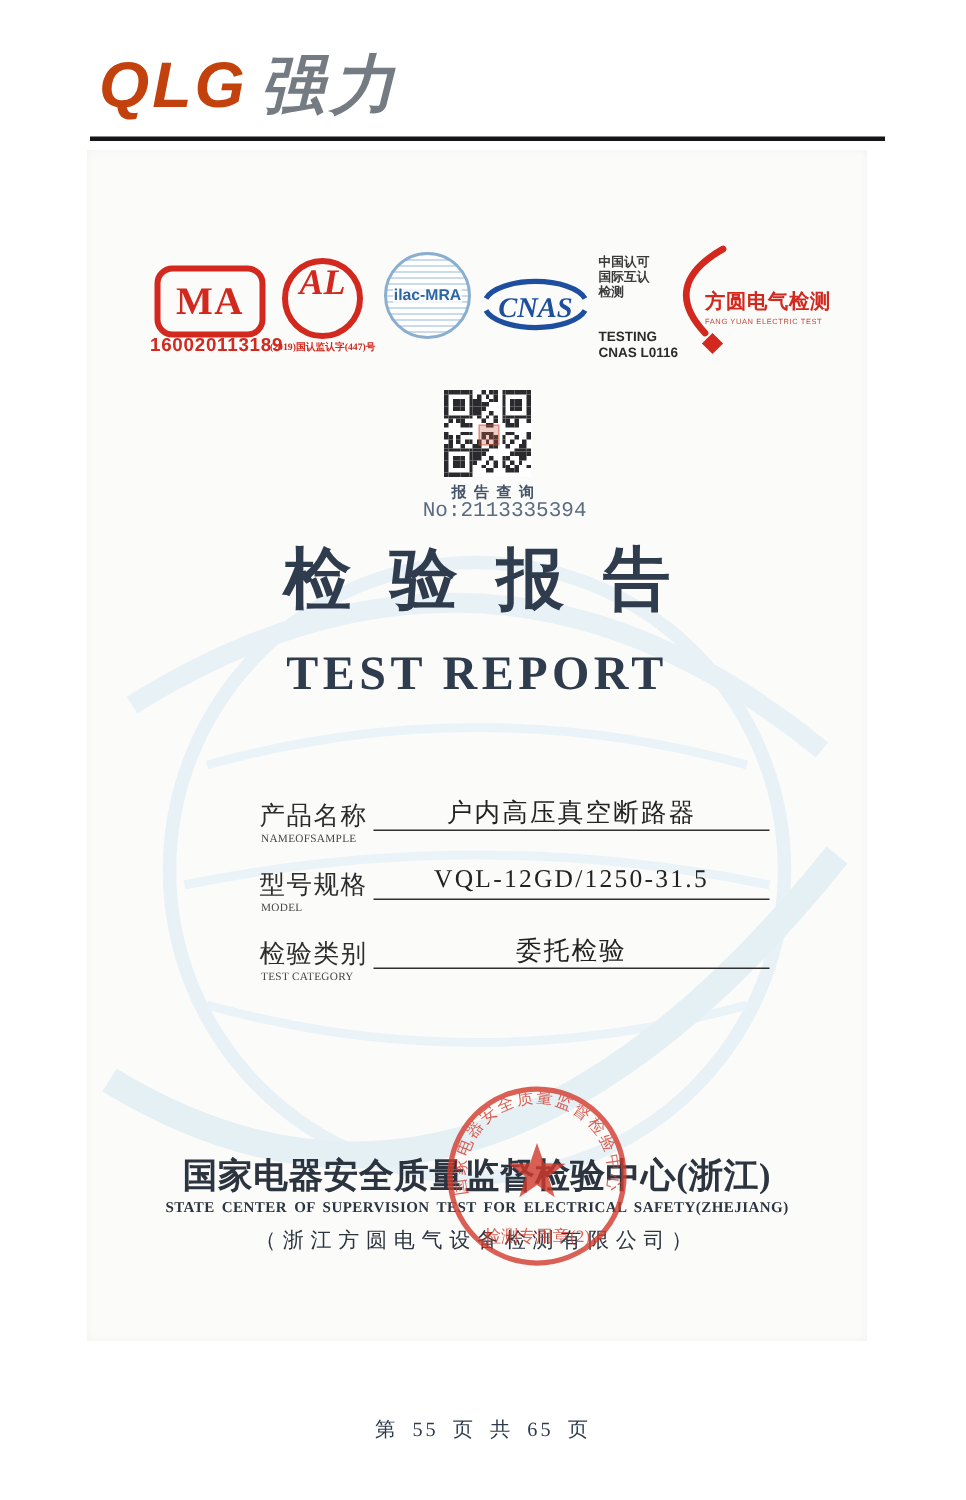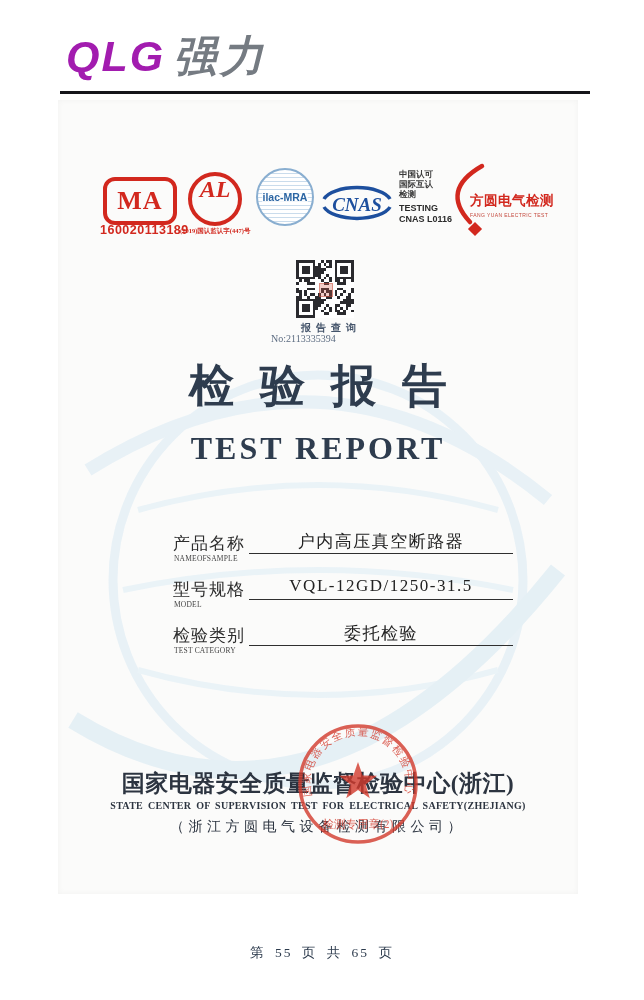--- a/index.html
+++ b/index.html
@@ -2,21 +2,21 @@
 <html><head>
 <meta charset="utf-8">
 <style>
   html,body{margin:0;padding:0;}
   body{width:644px;height:1000px;position:relative;background:#ffffff;
        font-family:"Liberation Serif","DejaVu Serif",serif;overflow:hidden;}
 
   
   .logo{position:absolute;left:66px;top:28px;font-family:"Liberation Sans","DejaVu Sans",sans-serif;
         font-weight:bold;font-style:italic;font-size:43px;letter-spacing:2px;white-space:nowrap;}
-  .logo-qlg{color:#a21caf;}
+  .logo-qlg{color:#c2410c;}
   .logo-cn{color:#757b82;margin-left:8px;letter-spacing:4px;}
   .header-rule{position:absolute;left:60px;top:91px;width:530px;height:3px;background:#15151a;}
 
   
   .scan{position:absolute;left:58px;top:100px;width:520px;height:794px;background:#fbfbfa;
         box-shadow:0 0 6px rgba(0,0,0,0.04) inset;}
   .wm{position:absolute;left:10px;top:190px;width:500px;height:600px;pointer-events:none;opacity:.6;}
 
   
   .mark{position:absolute;}
@@ -31,38 +31,38 @@
   .cal-circle span{color:#d2281e;font-weight:bold;font-style:italic;font-size:24px;font-family:"Liberation Serif",serif;}
   .ilac-circle{left:198px;top:68px;width:54px;height:54px;border:2px solid #89aed0;border-radius:50%;
                background:repeating-linear-gradient(to bottom,#ffffff 0 3px,#cadcec 3px 4px);
                display:flex;align-items:center;justify-content:center;}
   .ilac-circle span{color:#2c66a4;font-weight:bold;font-size:10.5px;background:rgba(255,255,255,.75);
                     padding:0 1px;font-family:"Liberation Sans",sans-serif;}
   .cnas-wrap{left:262px;top:84px;width:74px;height:38px;}
   .cnas-side{left:341px;top:69px;line-height:10px;}
   .cnas-side .zh{font-size:8.5px;color:#3a3a3a;font-weight:bold;}
   .cnas-side .en{font-size:9px;color:#2b2b2b;font-weight:bold;font-family:"Liberation Sans",sans-serif;line-height:10.5px;}
-  .cnas-side .en.first{margin-top:4px;}
+  .cnas-side .en.first{margin-top:20px;}
   .fy-swoosh{left:390px;top:62px;}
   .fy-text{left:412px;top:92px;width:110px;}
   .fy-label{color:#d2281e;font-weight:bold;font-size:13.5px;letter-spacing:.5px;white-space:nowrap;}
   .fy-sub{color:#c4483c;font-size:5px;letter-spacing:.4px;margin-top:2px;font-family:"Liberation Sans",sans-serif;}
 
   
   .qr-block{position:absolute;left:238px;top:160px;width:60px;}
   .qr-grid{width:58px;height:58px;display:grid;grid-template-columns:repeat(21,1fr);
            grid-template-rows:repeat(21,1fr);background:#fff;position:relative;}
   .qr-grid i{background:transparent;}
   .qr-grid i.b{background:#2a2a2e;}
   .qr-logo{position:absolute;left:23px;top:23px;width:12px;height:12px;background:rgba(210,90,70,.30);
            border:1px solid rgba(200,70,50,.45);}
   .qr-caption{position:absolute;left:213px;top:221px;width:120px;text-align:center;font-size:10px;
               color:#44546a;font-weight:bold;letter-spacing:5px;}
-  .qr-number{position:absolute;left:213px;top:233px;width:120px;text-align:left;font-size:10px;
-             color:#5b6b80;font-family:Liberation Serif, serif;}
+  .qr-number{position:absolute;left:213px;top:233px;width:120px;text-align:right;font-size:14px;
+             color:#5b6b80;font-family:Liberation Mono, monospace;}
 
   
   .title-cn{position:absolute;left:0;top:256px;width:100%;text-align:center;font-size:45px;font-weight:bold;
             color:#2e3c4e;letter-spacing:26px;text-indent:26px;}
   .title-en{position:absolute;left:0;top:330px;width:100%;text-align:center;font-size:32px;font-weight:bold;
             color:#2e3c4e;letter-spacing:3px;}
 
   
   .fields{position:absolute;left:115px;top:432px;width:340px;}
   .field-row{position:relative;height:46px;}

